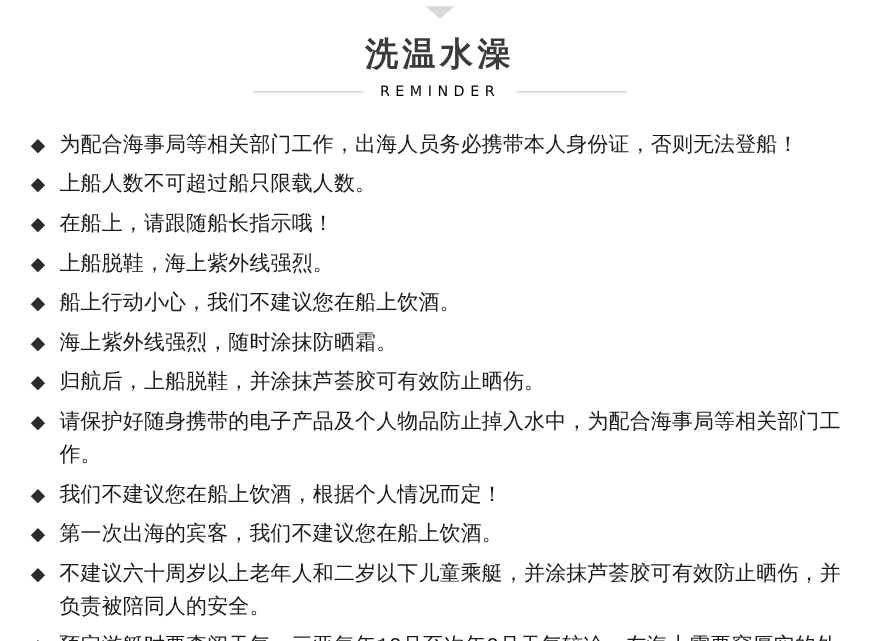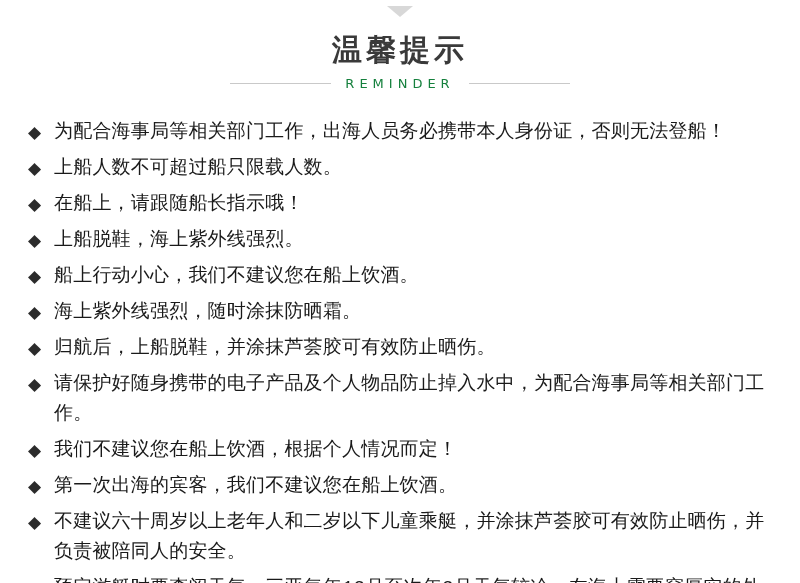--- a/index.html
+++ b/index.html
@@ -52,21 +52,21 @@
   .rule {
     flex: 1 1 auto;
     height: 1px;
     background: #c9c9c9;
   }
   .subtitle {
     flex: 0 0 auto;
     padding: 0 14px;
     font-size: 13px;
     letter-spacing: 5px;
-    color: #15803d;
+    color: #000000;
   }
 
   
   .list {
     margin: 26px 0 0 0;
     padding: 0 24px 0 28px;
   }
   .item {
     display: flex;
     align-items: flex-start;
@@ -89,21 +89,21 @@
     font-family: Liberation Mono, monospace;
   }
 </style>
 </head>
 <body>
 
 <div class="page">
 
   <div class="header">
     <div class="caret"></div>
-    <div class="title">温馨提示</div>
+    <div class="title">洗温水澡</div>
     <div class="sub-wrap">
       <div class="rule"></div>
       <div class="subtitle">REMINDER</div>
       <div class="rule"></div>
     </div>
   </div>
 
   <div class="list">
     <div class="item">
       <span class="bullet">◆</span>

